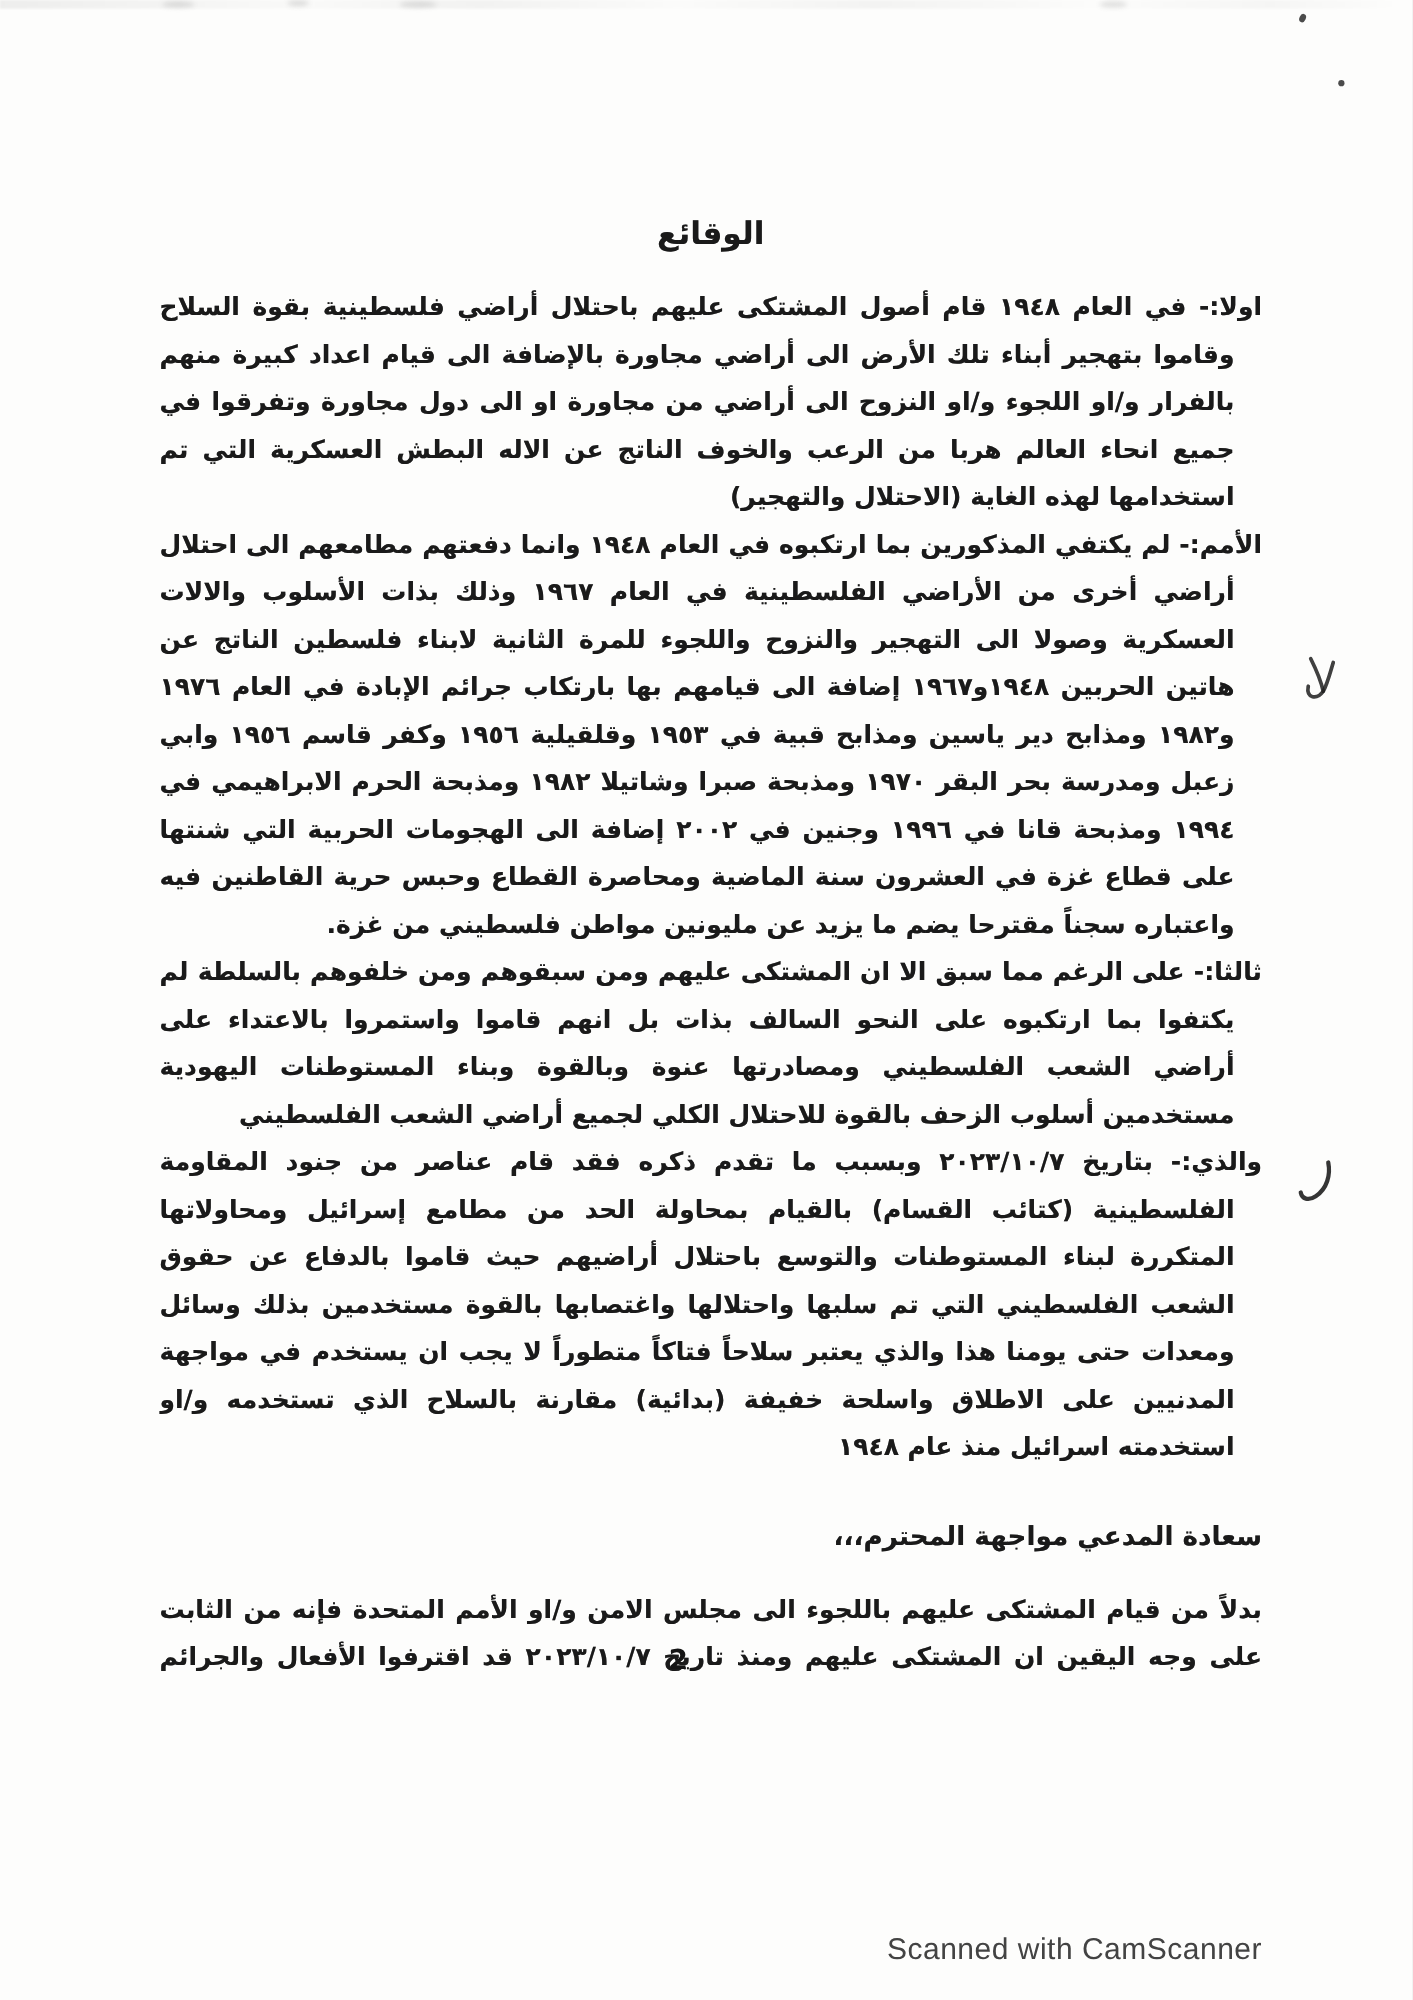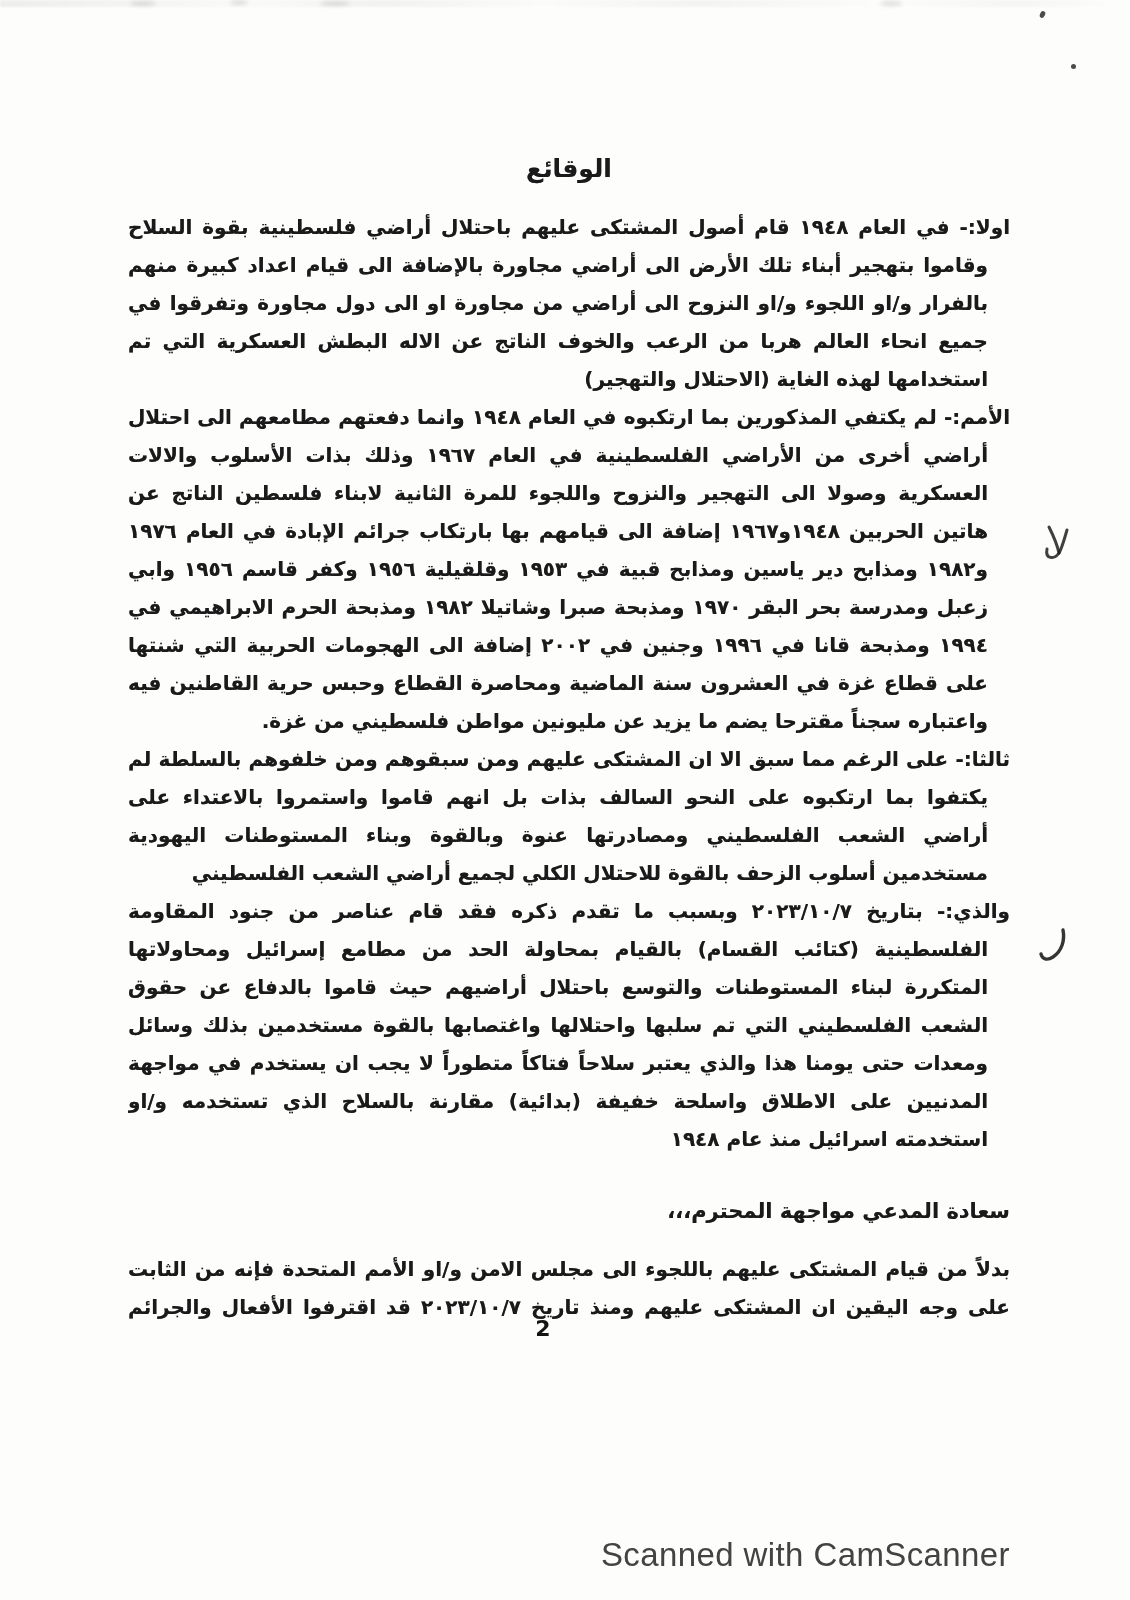--- a/index.html
+++ b/index.html
@@ -22,21 +22,21 @@
       rgba(0,0,0,.09) 62%,rgba(0,0,0,.01) 78%,
       rgba(0,0,0,.07) 90%,rgba(0,0,0,0));
     opacity:.45;filter:blur(1px);
   }
   .speck{position:absolute;background:#2c2c2c;border-radius:50%;opacity:.85;}
   .speck.s1{left:1040px;top:11px;width:5px;height:7px;transform:rotate(25deg);}
   .speck.s2{left:1071px;top:64px;width:5px;height:5px;}
   .smudge{position:absolute;background:#777;border-radius:50%;filter:blur(2px);opacity:.22;}
 
   .content{
-    position:absolute;top:150px;right:120px;width:882px;height:1172px;
+    position:absolute;top:168px;right:120px;width:882px;height:1172px;
     overflow:hidden;
     text-align:justify;
     font-size:20px;line-height:38px;font-weight:700;
     text-shadow:0 0 .4px rgba(0,0,0,.5);
   }
   .doc-title{
     text-align:center;font-size:25px;font-weight:700;
     margin:0 0 20px 0;
   }
   .hang{margin:0;padding-right:22px;text-indent:-22px;}
@@ -46,21 +46,21 @@
   .page-number{
     position:absolute;top:1316px;left:0;width:100%;
     direction:ltr;text-align:center;
     font-size:22px;font-weight:700;color:#141414;
     transform:translateX(-22px);
   }
   .watermark{
     position:absolute;bottom:26px;right:120px;
     direction:ltr;
     font-family:"Liberation Sans","DejaVu Sans",sans-serif;
-    font-size:33px;font-weight:400;color:#434343;letter-spacing:.4px;
+    font-size:24px;font-weight:400;color:#434343;letter-spacing:.4px;
   }
   .pen-mark{position:absolute;}
   .pen-mark svg{display:block;}
 </style>
 </head>
 <body>
 
 <div class="page">
 
   <div class="top-edge"></div>

